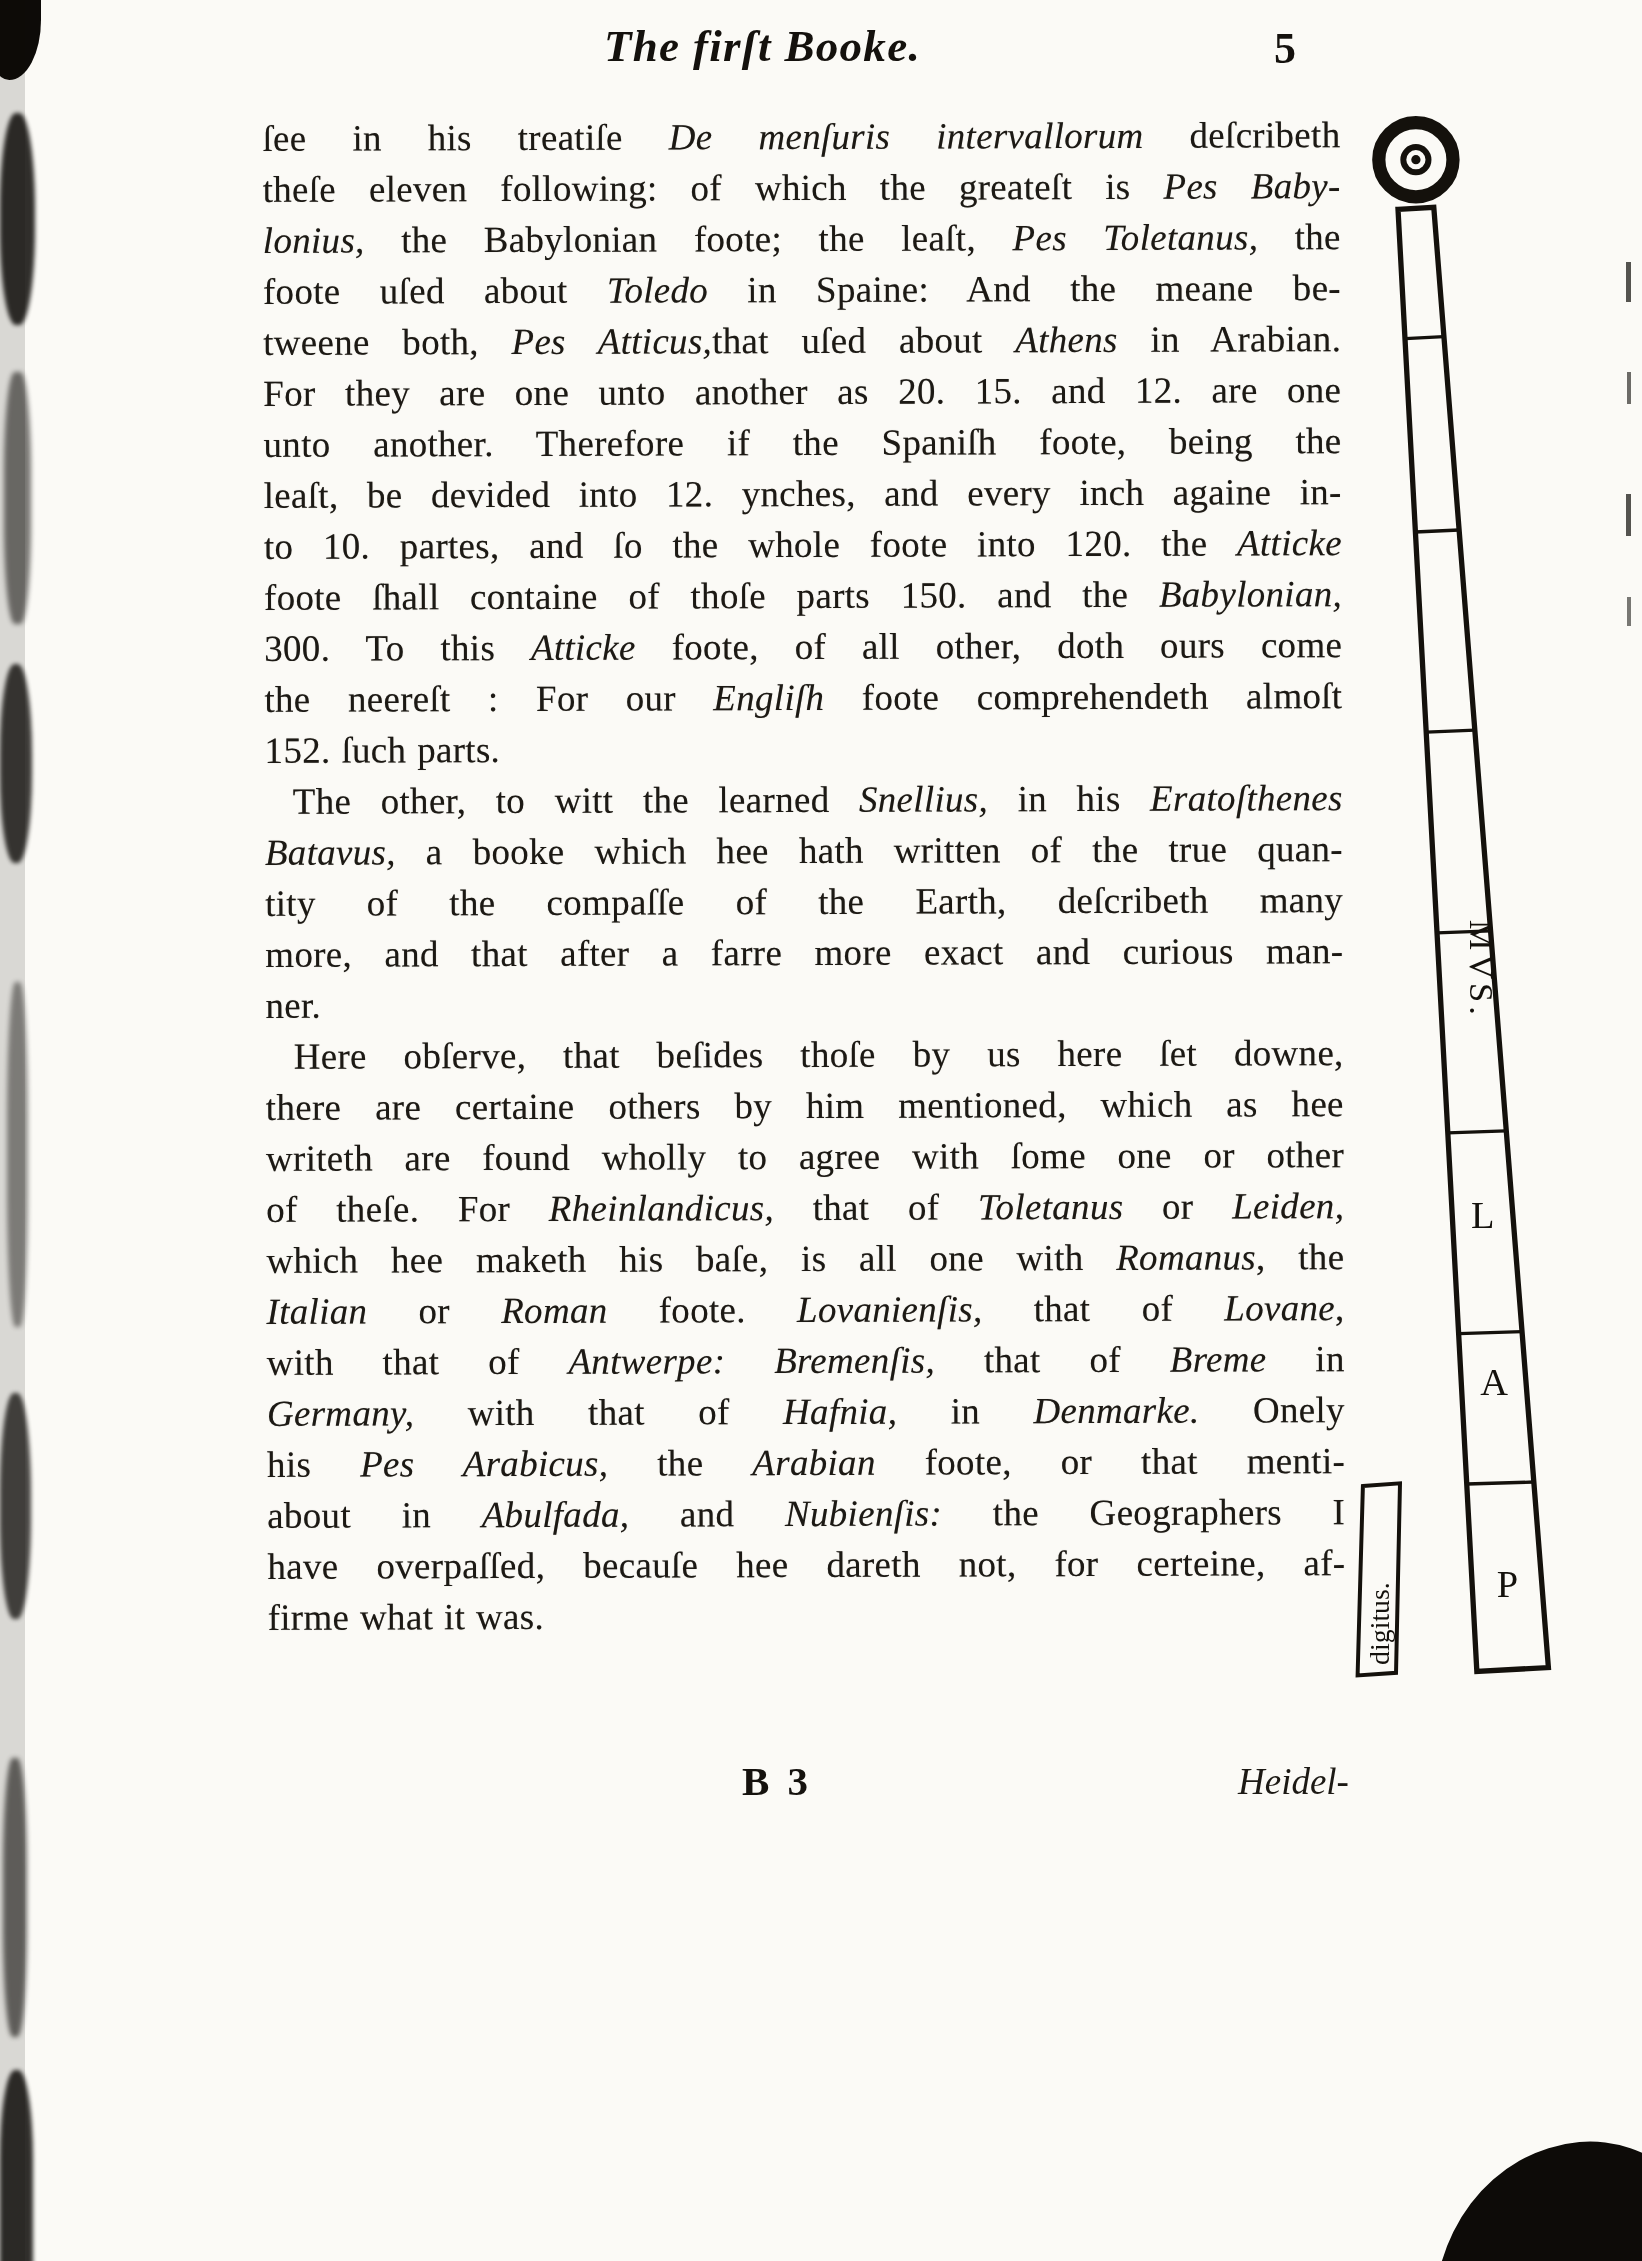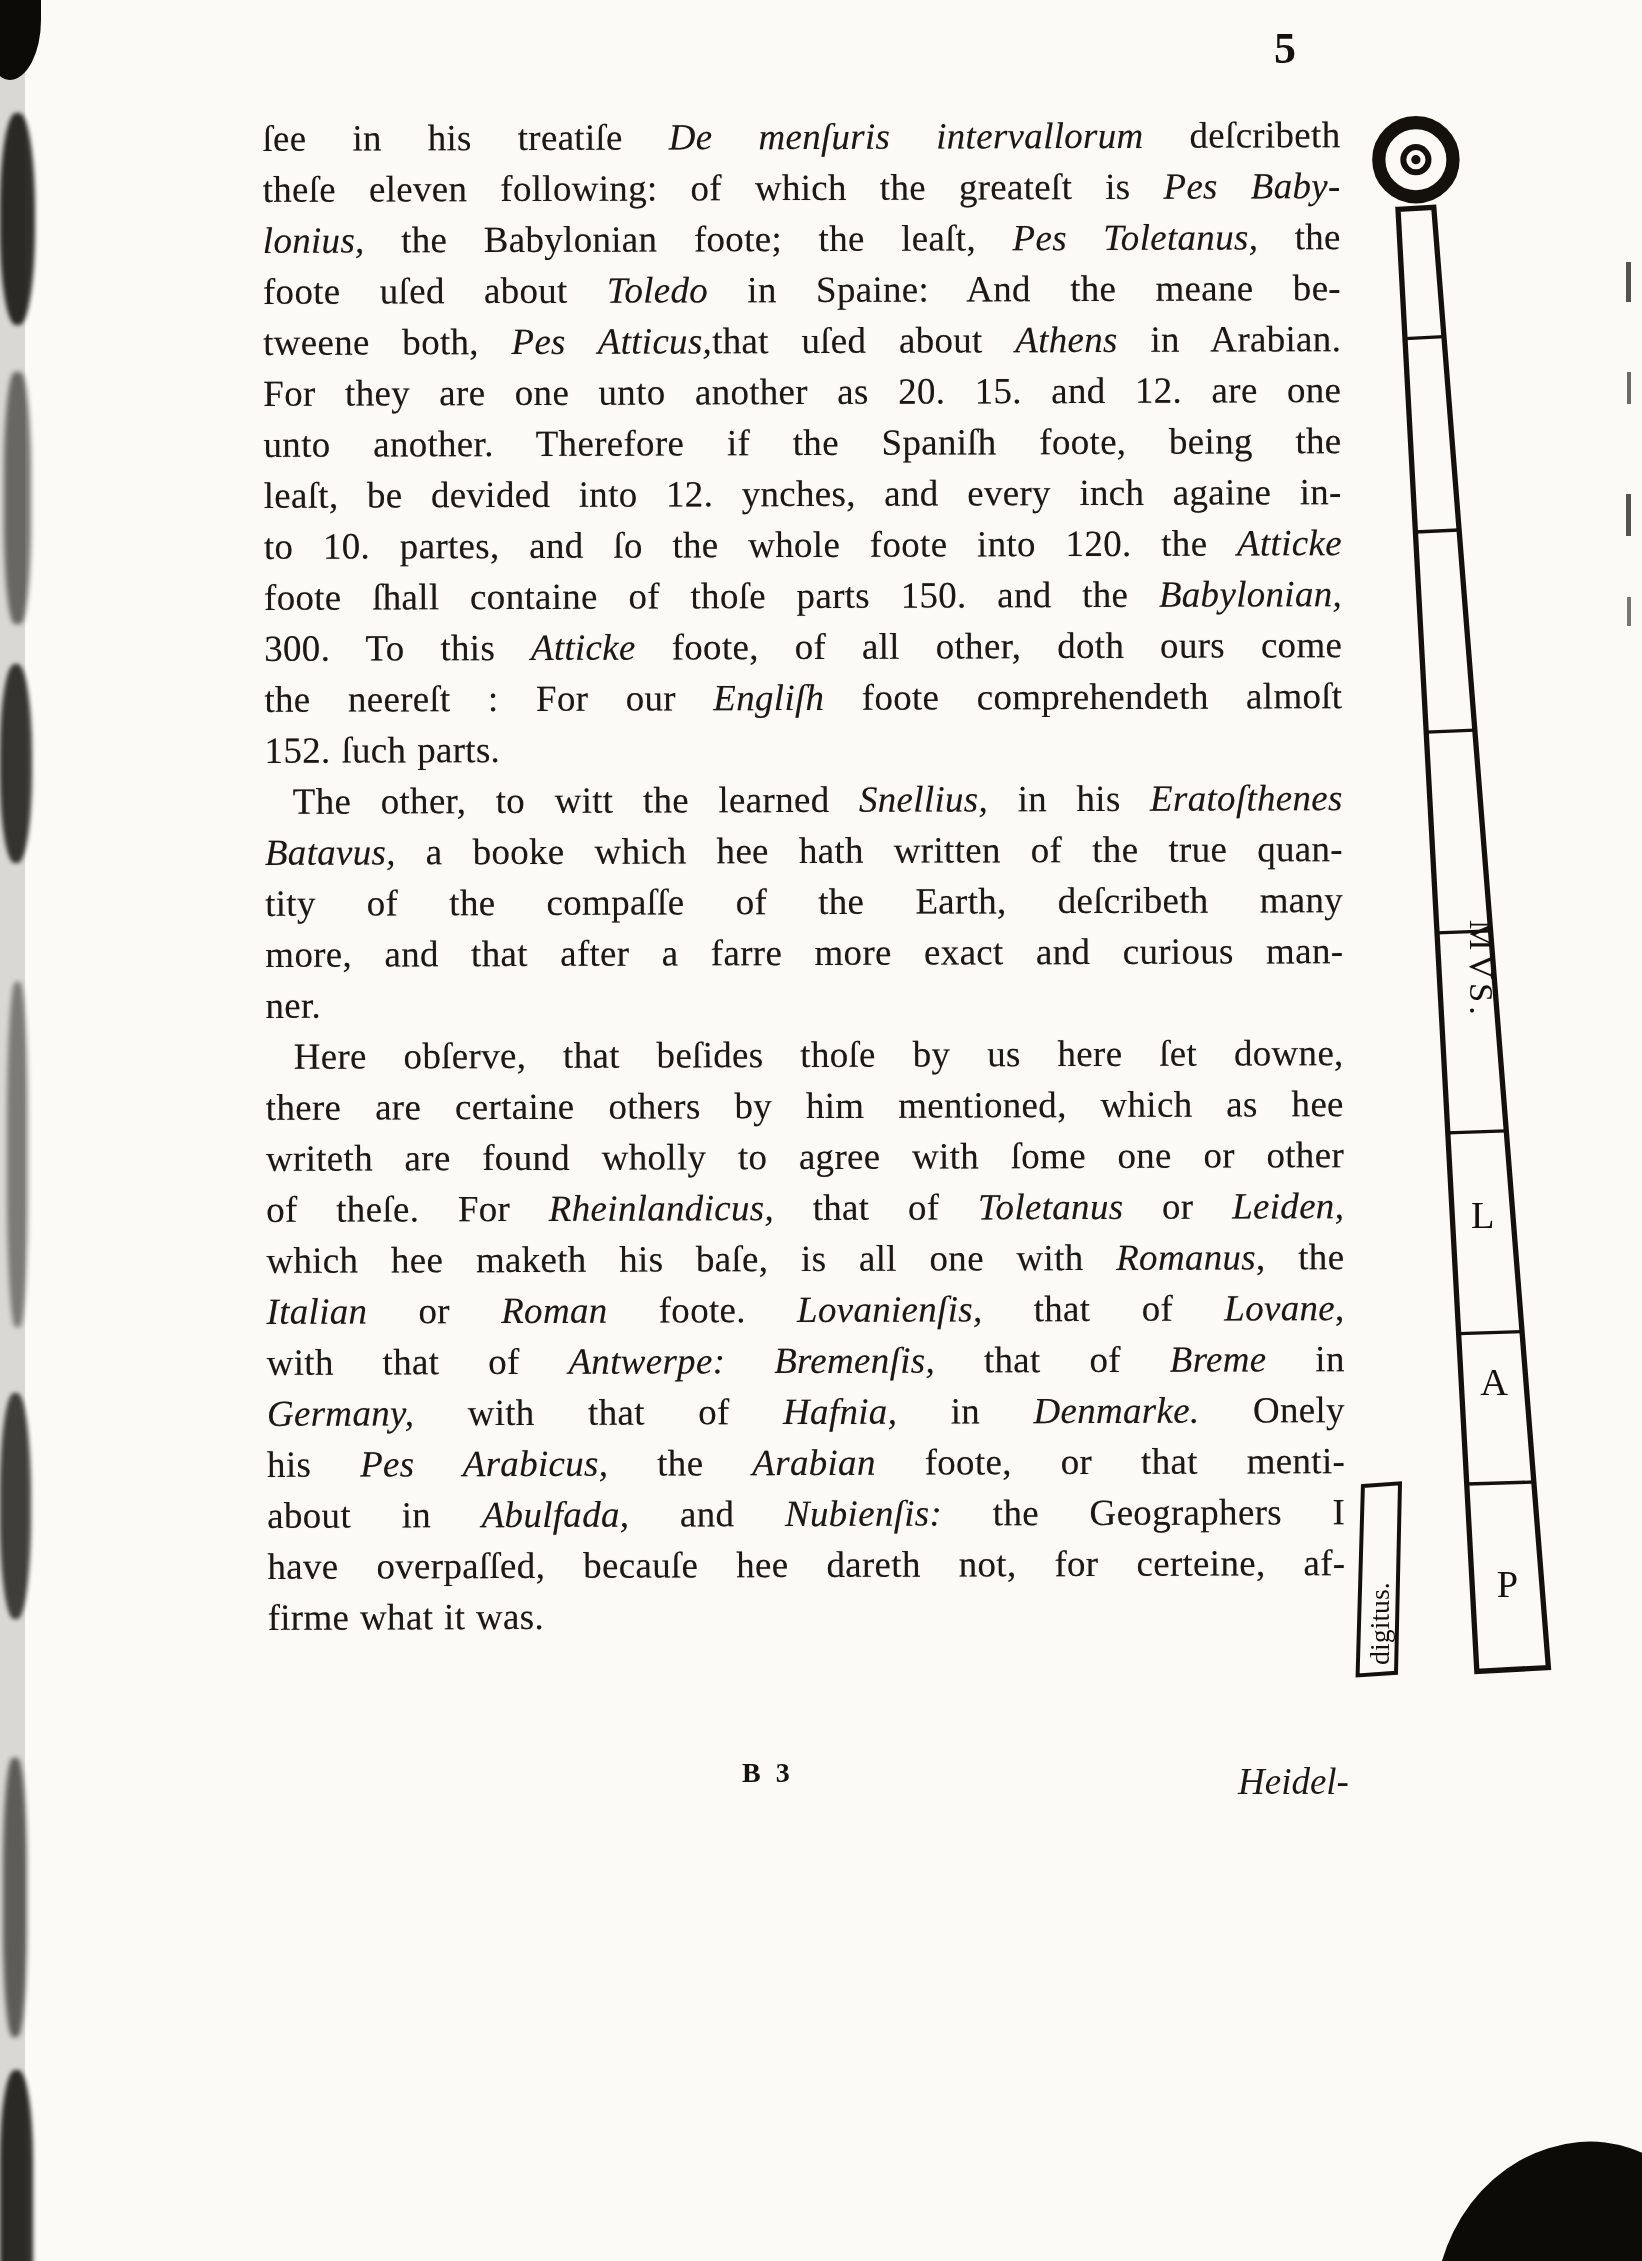--- a/index.html
+++ b/index.html
@@ -51,21 +51,21 @@
     color: #1c1914;
     text-shadow: 0 0 0.7px rgba(24,20,14,0.45);
   }
   .line.last { text-align-last: left; }
   .para.indent .line:first-child { text-indent: 28px; }
   .it { font-style: italic; }
   .signature-mark {
     position: absolute;
     left: 742px;
     top: 1757px;
-    font-size: 28px;
+    font-size: 41px;
     font-weight: 600;
     letter-spacing: 4px;
     color: #15120e;
   }
   .catchword {
     position: absolute;
     left: 1238px;
     top: 1760px;
     font-size: 37px;
     font-style: italic;
@@ -78,20 +78,21 @@
     width: 212px;
     height: 1606px;
   }
   .artifact { position: absolute; background: #0d0b08; pointer-events: none; }
 </style>
 </head>
 <body>
 
 <div class="page">
 
+  <div class="running-head">The firſt Booke.</div>
   <div class="page-number">5</div>
 
   <div class="body-text">
       <div class="para">
         <div class="line"><span>ſee in his treatiſe </span><span class="it">De menſuris intervallorum</span><span> deſcribeth</span></div>
         <div class="line"><span>theſe eleven following: of which the greateſt is </span><span class="it">Pes Baby-</span></div>
         <div class="line"><span class="it">lonius,</span><span> the Babylonian foote; the leaſt, </span><span class="it">Pes Toletanus,</span><span> the</span></div>
         <div class="line"><span>foote uſed about </span><span class="it">Toledo</span><span> in Spaine: And the meane be-</span></div>
         <div class="line"><span>tweene both, </span><span class="it">Pes Atticus,</span><span>that uſed about </span><span class="it">Athens</span><span> in Arabian.</span></div>
         <div class="line"><span>For they are one unto another as 20. 15. and 12. are one</span></div>

